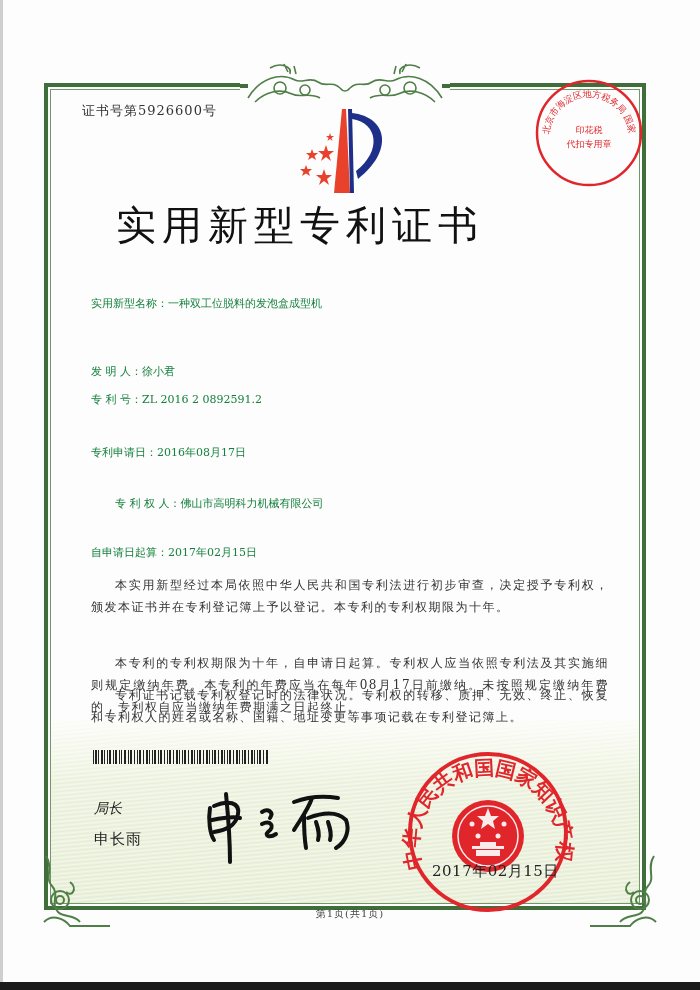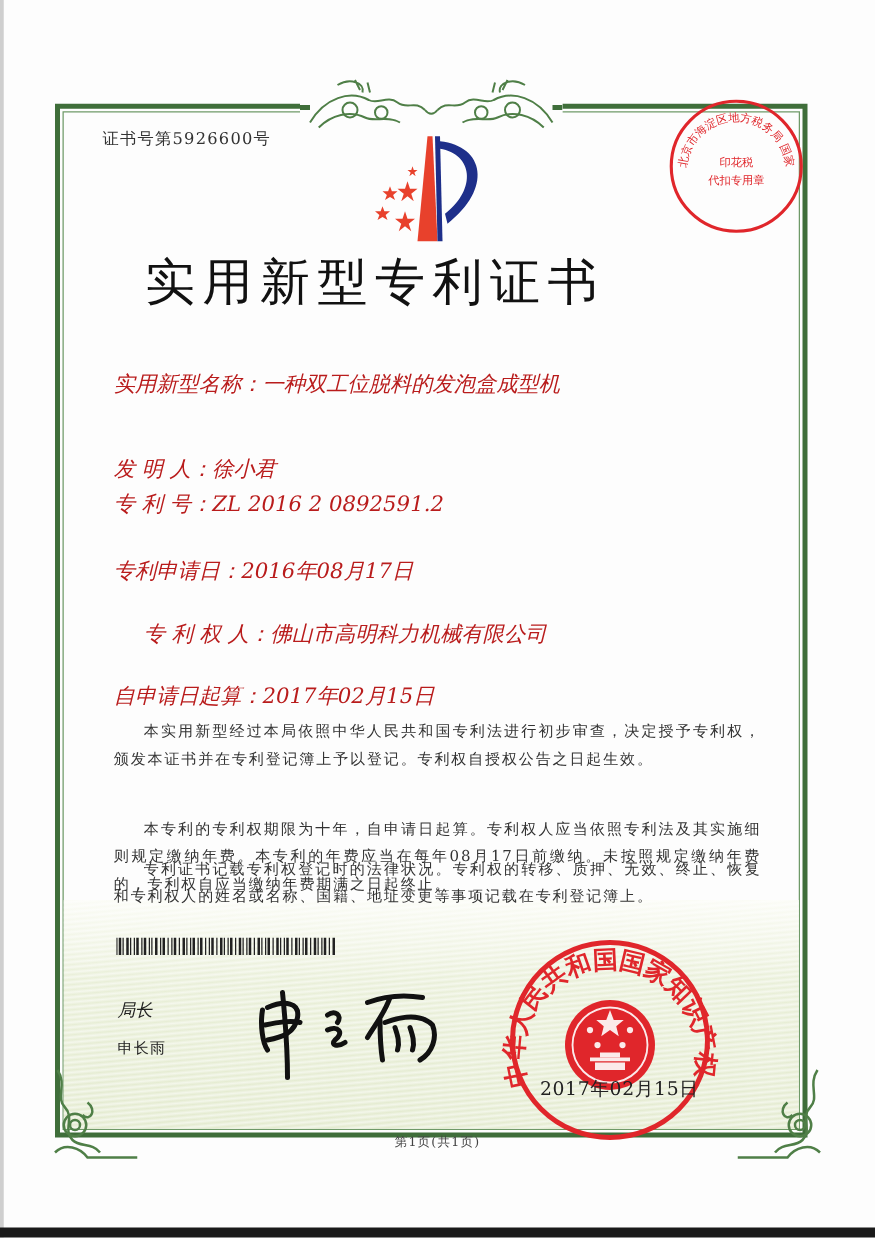--- a/index.html
+++ b/index.html
@@ -34,35 +34,35 @@
 
   .cert-no { position: absolute; left: 82px; top: 102px; font-size: 13px; letter-spacing: 1px; color: #333; }
   .logo { position: absolute; left: 290px; top: 105px; width: 110px; height: 90px; }
   .title {
     position: absolute; left: 0; width: 600px; top: 198px; text-align: center;
     font-family: "DejaVu Sans", "Liberation Sans", sans-serif;
     font-size: 40px; letter-spacing: 6px; color: #111; font-weight: normal;
   }
   .stamp-tr { position: absolute; left: 533px; top: 77px; width: 112px; height: 112px; }
 
-  .field { position: absolute; left: 91px; font-size: 17px; color: #b91c1c; white-space: nowrap; font-style: italic; }
+  .field { position: absolute; left: 91px; font-size: 11px; color: #15803d; white-space: nowrap; }
   .field .label { display: inline-block; }
   .f1 { top: 296px; } .f2 { top: 364px; } .f3 { top: 392px; text-align: right; }
   .f4 { top: 445px; } .f5 { top: 496px; margin-left: 24px; } .f6 { top: 545px; }
 
   .body-text {
     position: absolute; left: 91px; width: 518px; font-size: 12px; line-height: 22px;
     color: #333; letter-spacing: 1.5px; text-align: justify;
   }
   .p1 { top: 574px; } .p2 { top: 652px; } .p3 { top: 684px; }
   .body-text p { margin: 0; text-indent: 2em; }
 
   .barcode { position: absolute; left: 93px; top: 750px; width: 176px; height: 14px; }
   .director-title { position: absolute; left: 94px; top: 800px; font-family: "DejaVu Sans", sans-serif; font-size: 14px; color: #222; font-style: italic; }
-  .director-name { position: absolute; left: 94px; top: 830px; font-family: "DejaVu Sans", sans-serif; font-size: 12px; color: #222; letter-spacing: 1px; }
+  .director-name { position: absolute; left: 94px; top: 830px; font-family: "DejaVu Sans", sans-serif; font-size: 15px; color: #222; letter-spacing: 1px; }
   .signature { position: absolute; left: 200px; top: 790px; width: 160px; height: 75px; }
   .stamp-main { position: absolute; left: 400px; top: 748px; width: 175px; height: 165px; }
   .grant-date-stamp { position: absolute; left: 432px; top: 862px; font-size: 15px; color: #222; letter-spacing: 0.5px; }
   .page-no { position: absolute; left: 0; width: 700px; top: 907px; text-align: center; font-size: 10px; color: #444; letter-spacing: 1px; }
 </style>
 </head>
 <body>
 
 <div class="scan-edge-left"></div>
 
@@ -150,21 +150,21 @@
   <span class="label">专利申请日：</span><span>2016年08月17日</span>
 </div>
 <div class="field f5">
   <span class="label">专 利 权 人：</span><span>佛山市高明科力机械有限公司</span>
 </div>
 <div class="field f6">
   <span class="label">自申请日起算：</span><span>2017年02月15日</span>
 </div>
 
 <div class="body-text p1">
-    <p>本实用新型经过本局依照中华人民共和国专利法进行初步审查，决定授予专利权，颁发本证书并在专利登记簿上予以登记。专利权自授权公告之日起生效。</p>
+    <p>本实用新型经过本局依照中华人民共和国专利法进行初步审查，决定授予专利权，颁发本证书并在专利登记簿上予以登记。本专利的专利权期限为十年。</p>
   </div>
 <div class="body-text p2">
     <p>本专利的专利权期限为十年，自申请日起算。专利权人应当依照专利法及其实施细则规定缴纳年费。本专利的年费应当在每年08月17日前缴纳。未按照规定缴纳年费的，专利权自应当缴纳年费期满之日起终止。</p>
   </div>
 <div class="body-text p3">
     <p>专利证书记载专利权登记时的法律状况。专利权的转移、质押、无效、终止、恢复和专利权人的姓名或名称、国籍、地址变更等事项记载在专利登记簿上。</p>
   </div>
 
 <svg class="barcode" viewBox="0 0 176 14" preserveAspectRatio="none">
   <g fill="#222">

